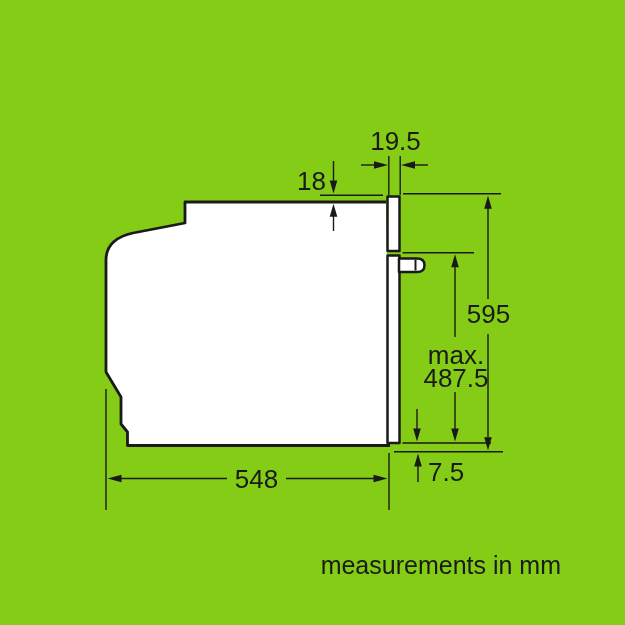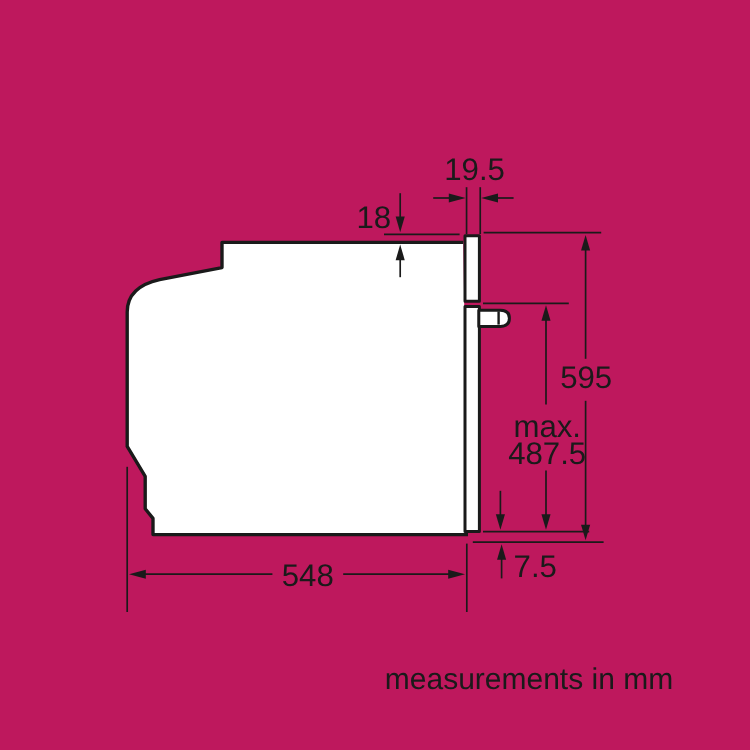--- a/index.html
+++ b/index.html
@@ -4,21 +4,21 @@
 <style>
   html, body {
     margin: 0;
     padding: 0;
     background: #ffffff;
   }
   .stage {
     position: relative;
     width: 625px;
     height: 625px;
-    background: #be185d;
+    background: #84cc16;
     font-family: "Liberation Sans", sans-serif;
     overflow: hidden;
   }
   svg { display: block; }
   .body-line   { fill: #ffffff; stroke: #1a1a1a; stroke-width: 2.8; stroke-linejoin: round; }
   .part-line   { fill: #ffffff; stroke: #1a1a1a; stroke-width: 2.5; stroke-linejoin: round; }
   .inner-line  { fill: none;    stroke: #1a1a1a; stroke-width: 2;   }
   .dim-line    { fill: none;    stroke: #1a1a1a; stroke-width: 1.4; }
   .arrow-head  { fill: #1a1a1a; stroke: none; }
   .dim-text    { fill: #1a1a1a; font-size: 26px; }

